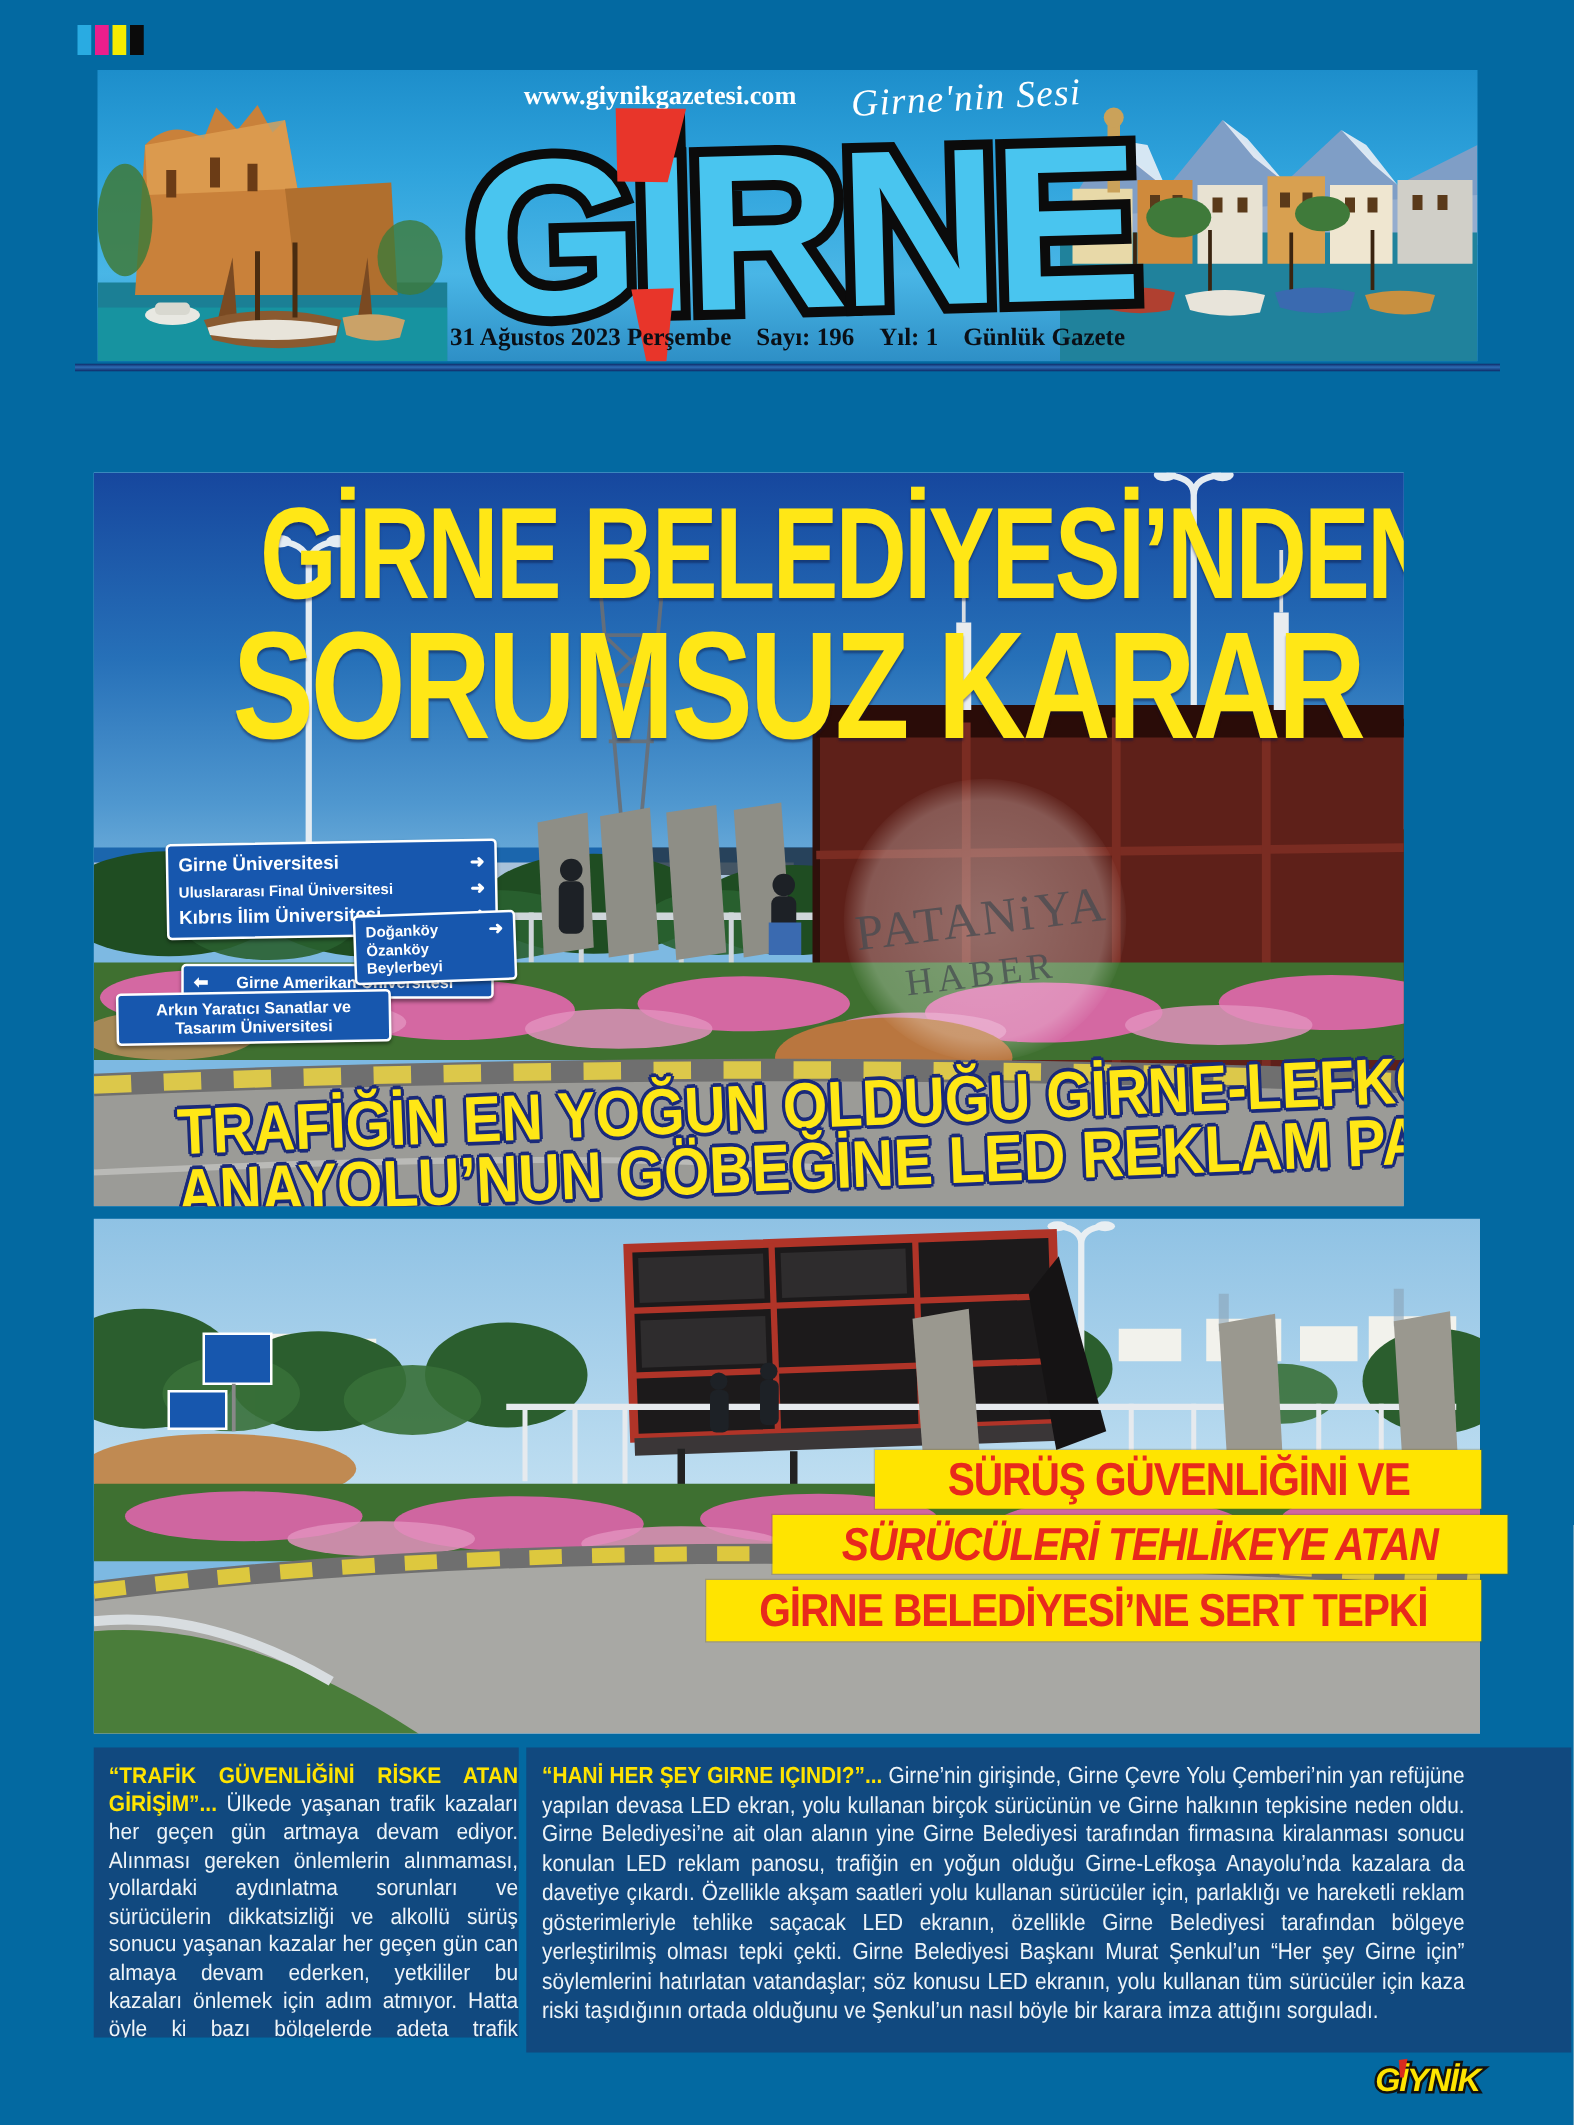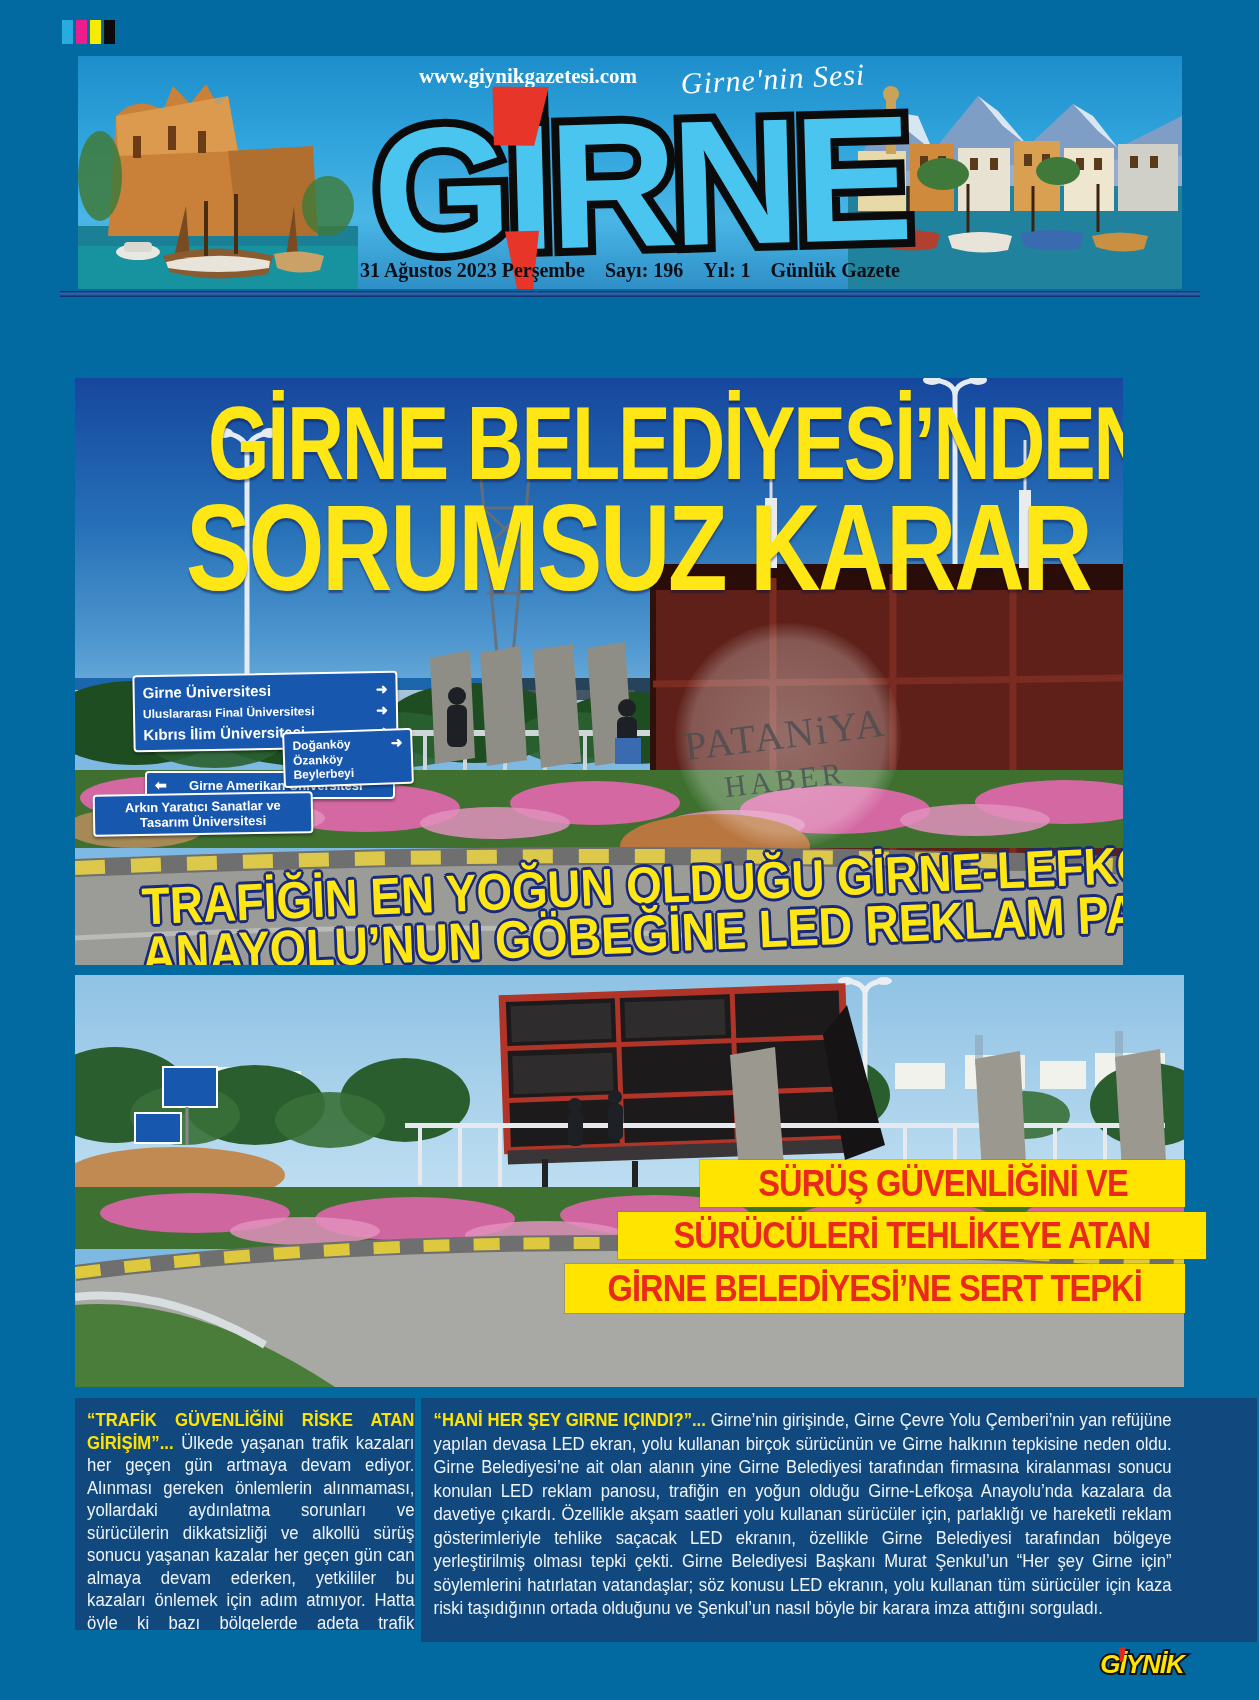--- a/index.html
+++ b/index.html
@@ -58,21 +58,21 @@
   .s1 .ln{height:21px;}
   .s2{left:70px;top:393px;width:230px;padding:4px 8px;font-size:13px;font-weight:bold;}
   .s3{left:208px;top:352px;width:110px;padding:4px 8px;font-size:12px;font-weight:bold;transform:rotate(-2deg);}
   .s4{left:18px;top:415px;width:200px;padding:4px 8px;font-size:13px;font-weight:bold;text-align:center;transform:rotate(-1deg);}
   .arrow{font-size:14px;}
   
   .banner{background:#ffe400;color:#e8291c;font-weight:bold;text-align:center;
           white-space:nowrap;box-shadow:0 0 0 1px rgba(120,100,0,.25);}
   .banner span{display:inline-block;transform:scaleX(.88);letter-spacing:-1px;}
   .b1{left:700px;top:1160px;width:485px;height:47px;font-size:37px;line-height:47px;}
-  .b2{left:618px;top:1212px;width:588px;height:47px;font-size:37px;line-height:47px;}
+  .b2{left:618px;top:1212px;width:588px;height:47px;font-size:37px;line-height:47px;font-style:italic;}
   .b3{left:565px;top:1264px;width:620px;height:49px;font-size:37px;line-height:49px;}
   
   .colbox{background:#11497f;color:#eef4f8;overflow:hidden;}
   .left-col{left:75px;top:1398px;width:340px;height:232px;}
   .right-col{left:421px;top:1398px;width:836px;height:244px;}
   .colbox p{margin:0;text-align:justify;transform-origin:0 0;}
   .left-col p{padding:11px 13px;font-size:18px;line-height:22.5px;width:352px;transform:scaleX(.93);}
   .right-col p{padding:10px 14px;font-size:18.5px;line-height:23.5px;width:820px;transform:scaleX(.90);}
   .lead{color:#ffe400;font-weight:bold;}
   

